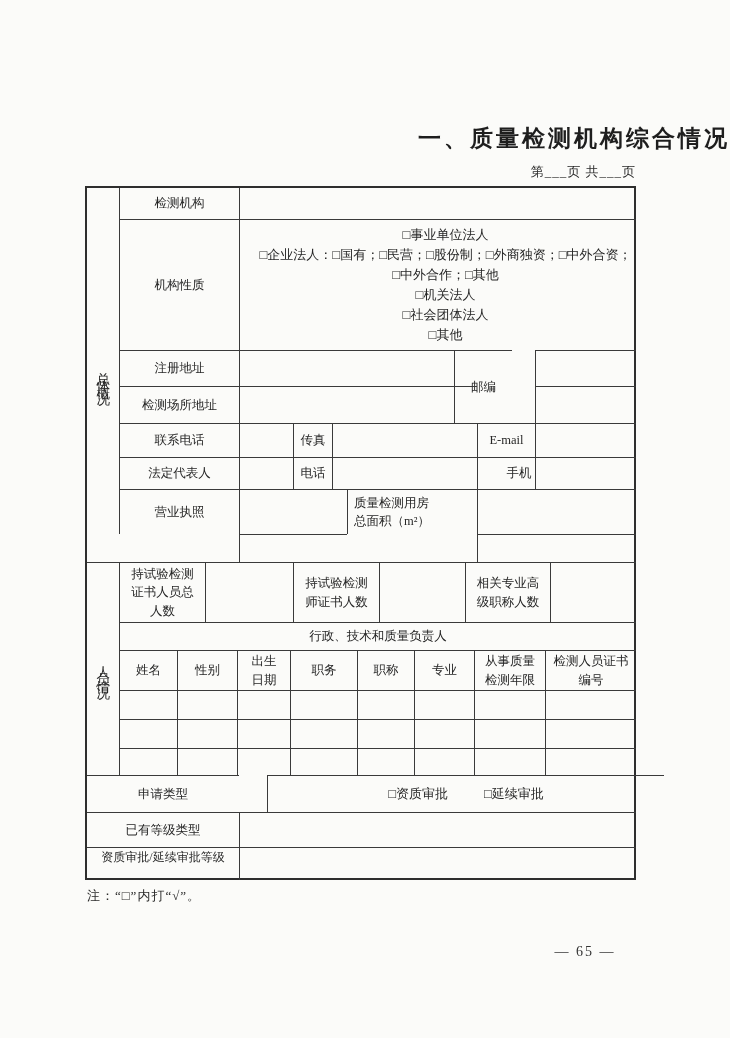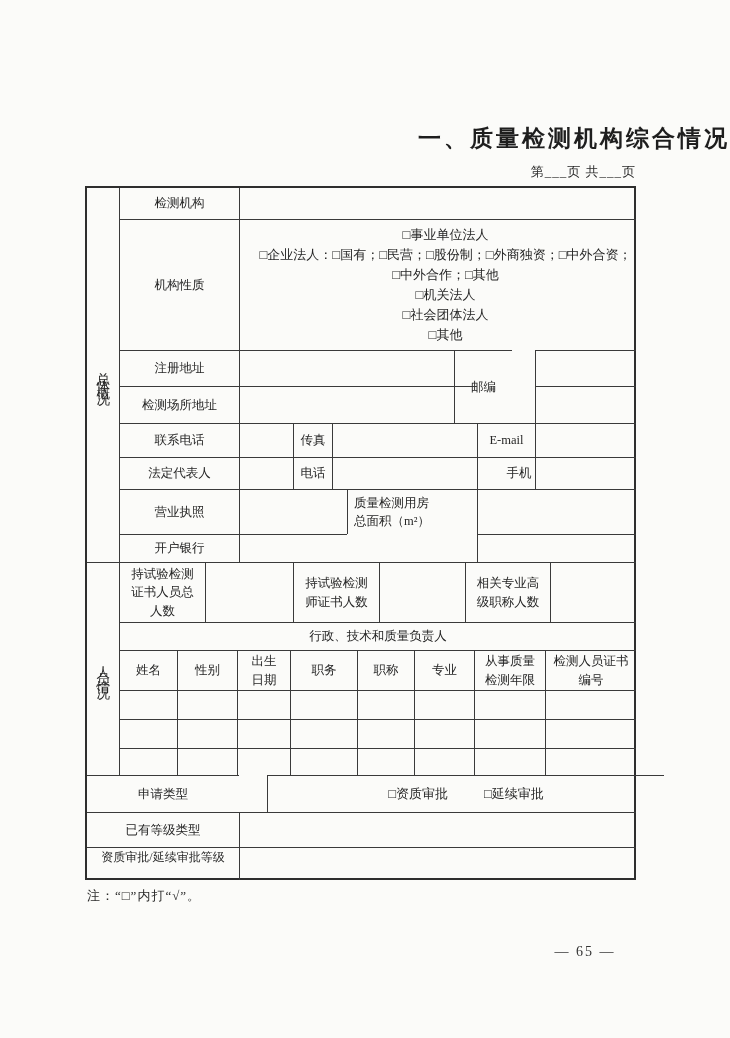--- a/index.html
+++ b/index.html
@@ -106,21 +106,20 @@
     <div class="cell" style="left:245px;top:269px;width:145px;height:32px;"></div>
     <div class="cell" style="left:390px;top:269px;width:58px;height:32px;padding-left:25px;">手机</div>
     <div class="cell" style="left:448px;top:269px;width:101px;height:32px;"></div>
 
     <div class="cell" style="left:32px;top:301px;width:120px;height:45px;">营业执照</div>
     <div class="cell" style="left:152px;top:301px;width:108px;height:45px;"></div>
     <div class="cell pre left" style="left:260px;top:301px;width:130px;height:45px;">质量检测用房
 总面积（m²）</div>
     <div class="cell" style="left:390px;top:301px;width:159px;height:45px;"></div>
 
-    <div class="cell" style="left:32px;top:346px;width:120px;height:28px;">开户银行</div>
     <div class="cell" style="left:152px;top:346px;width:108px;height:28px;"></div>
     <div class="cell" style="left:390px;top:346px;width:159px;height:28px;"></div>
 
     <div class="cell x0 vcell" style="left:0;top:374px;width:32px;height:213px;">
         <span>人员情况</span>
       </div>
 
     <div class="cell pre" style="left:32px;top:374px;width:86px;height:60px;">持试验检测
 证书人员总
 人数</div>

